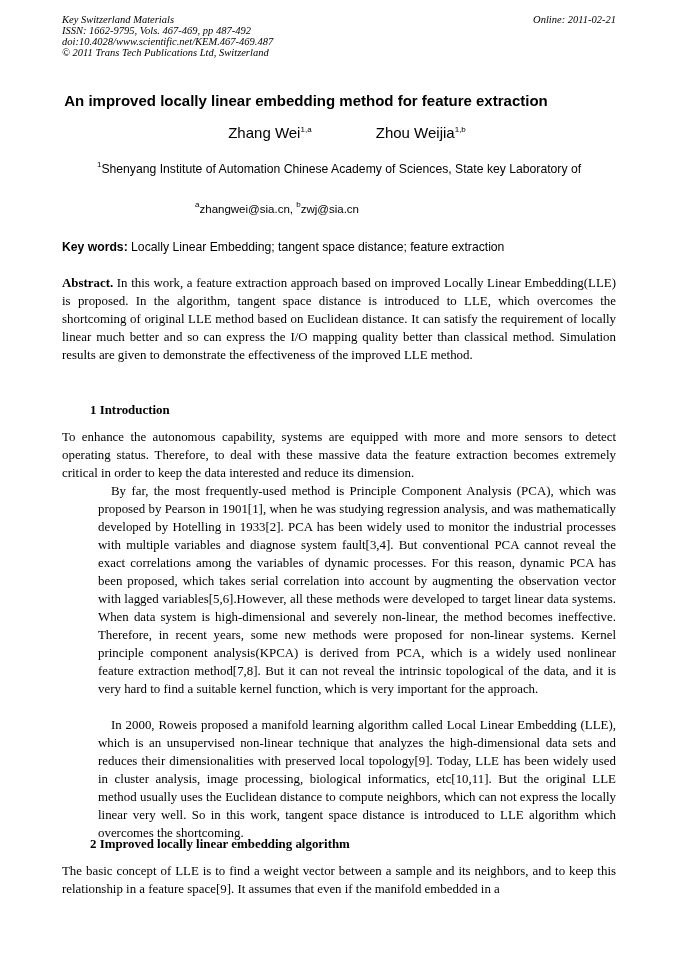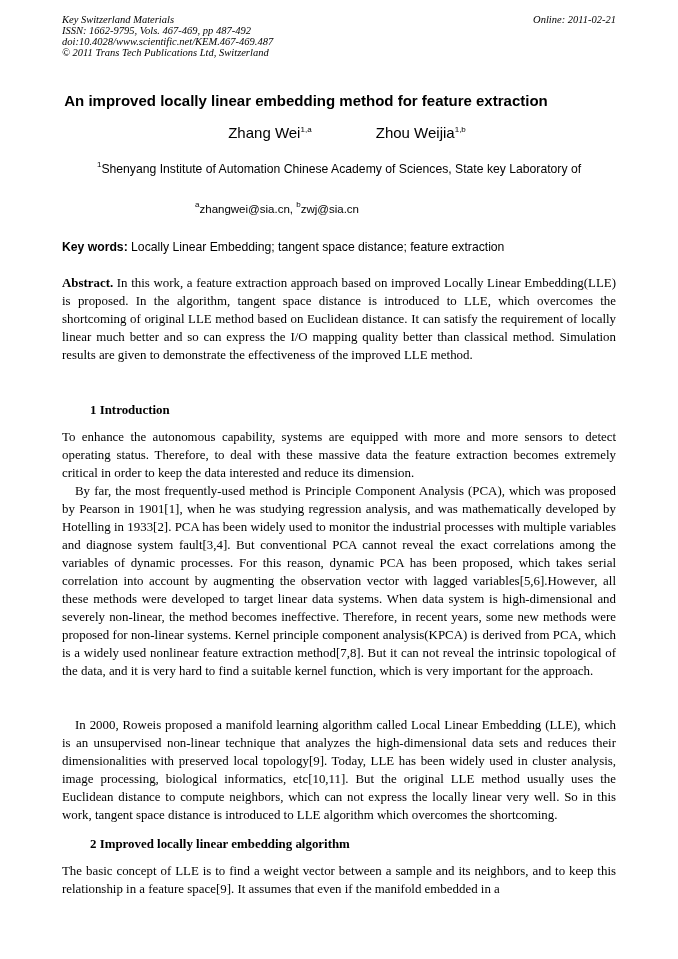--- a/index.html
+++ b/index.html
@@ -8,21 +8,21 @@
   .hdr .right { position: absolute; top: 0; right: 0; }
   .title { position: absolute; top: 92px; left: 0; width: 612px; text-align: center; font-family: "Liberation Sans", sans-serif; font-weight: bold; font-size: 15px; }
   .authors { position: absolute; top: 124px; left: 8px; width: 678px; text-align: center; font-family: "Liberation Sans", sans-serif; font-size: 15px; }
   .authors .a2 { margin-left: 60px; }
   sup { font-size: 8px; vertical-align: 6px; line-height: 0; }
   .affil { position: absolute; top: 160px; left: 62px; right: 62px; text-align: center; font-family: "Liberation Sans", sans-serif; font-size: 12.2px; line-height: 19px; }
   .emails { position: absolute; top: 203px; left: 0; width: 554px; text-align: center; font-family: "Liberation Sans", sans-serif; font-size: 11.5px; }
   .keywords { position: absolute; top: 240px; left: 62px; right: 62px; font-family: "Liberation Sans", sans-serif; font-size: 12.2px; }
   .keywords b { font-weight: bold; }
   .p { position: absolute; left: 62px; right: 62px; font-family: "Liberation Serif", serif; font-size: 12.9px; line-height: 18px; text-align: justify; }
-  .p.indent { text-indent: 13px; }
+  .p.indent { text-indent: 13px; margin-left: 36px; }
   .sec { position: absolute; left: 62px; font-family: "Liberation Serif", serif; font-weight: bold; font-size: 12.9px; margin-left: 28px; }
 </style>
 </head>
 <body>
 
 <div class="hdr">
   <div>Key Switzerland Materials</div>
   <div>ISSN: 1662-9795, Vols. 467-469, pp 487-492</div>
   <div>doi:10.4028/www.scientific.net/KEM.467-469.487</div>
   <div>© 2011 Trans Tech Publications Ltd, Switzerland</div>

